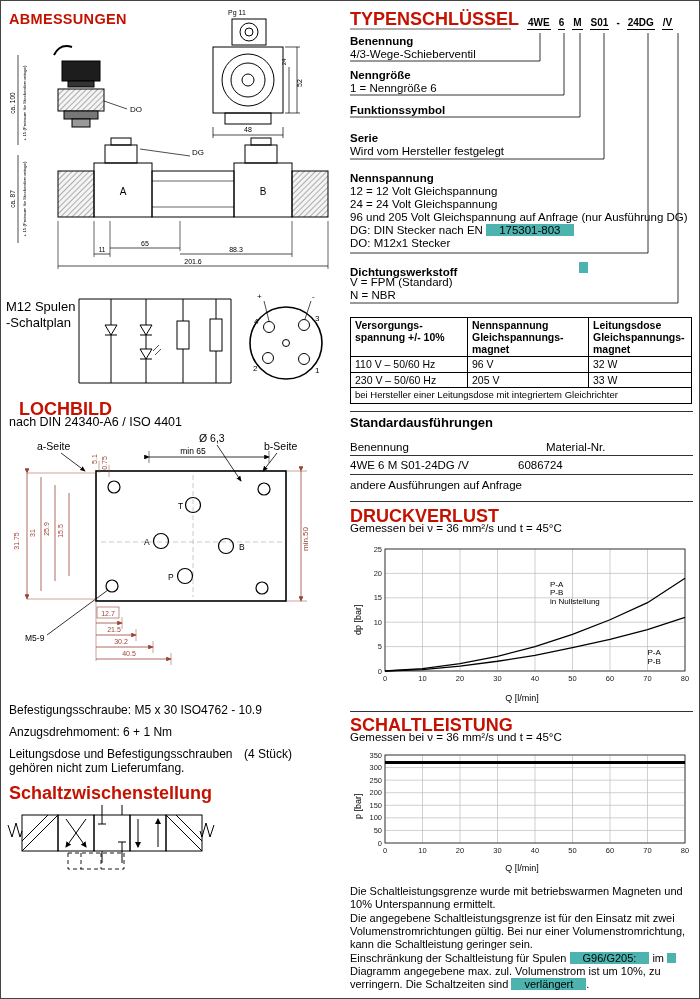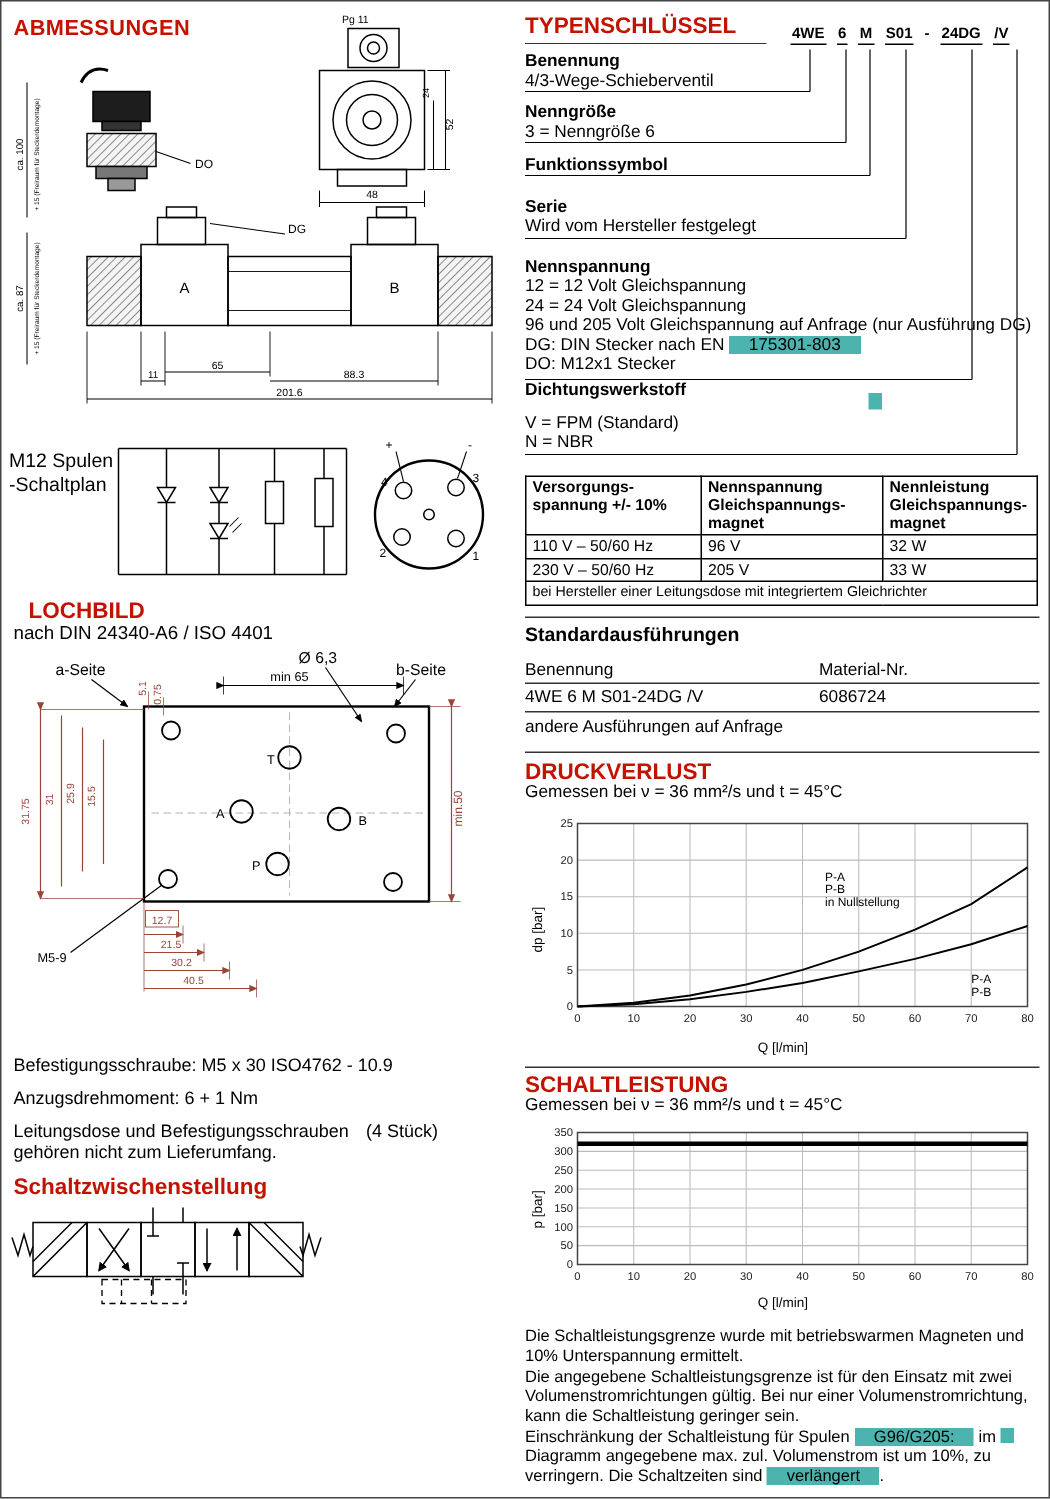--- a/index.html
+++ b/index.html
@@ -1,19 +1,19 @@
 <!DOCTYPE html>
 <html style="--heading_red: #c41200; --highlight_teal: #4db3ae; --dim_red: #9a4438;"><head>
 <meta charset="utf-8">
 <style>
   html,body { margin:0; padding:0; }
   body { font-family:"Liberation Sans", sans-serif; background:#fff; }
   .page { position:relative; width:700px; height:999px; background:#fff; border:1px solid #444; box-sizing:border-box; overflow:hidden; color:#000; }
   .abs { position:absolute; }
-  .h-red { color:var(--heading_red,#c41200); font-weight:bold; font-size:15px; }
+  .h-red { color:var(--heading_red,#c41200); font-weight:bold; font-size:18px; }
   .h-red-lg { color:var(--heading_red,#c41200); font-weight:bold; font-size:14.5px; letter-spacing:.3px; }
   .h-black { color:#000; font-weight:bold; font-size:13px; }
   .txt { font-size:11.5px; line-height:13px; white-space:nowrap; }
   .txt12l { font-size:12px; line-height:14px; white-space:nowrap; }
   .txt13 { font-size:13px; line-height:15px; }
   .txt11 { font-size:11px; line-height:13.2px; }
   .lbl { font-weight:bold; }
   .hl { background:var(--highlight_teal,#4db3ae); padding:0 13px;text-align:right; }
   .hlbox { display:inline-block; width:9px; height:10px; background:var(--highlight_teal,#4db3ae); vertical-align:-1px; }
   .rule { position:absolute; height:1px; background:#333; }
@@ -321,35 +321,35 @@
         <line x1="302" y1="32" x2="302" y2="252"></line>
       <line x1="4" y1="302" x2="332" y2="302"></line>
         <line x1="332" y1="32" x2="332" y2="302"></line>
     </g>
   </svg>
 
   <div class="abs txt lbl" style="left:349px;top:34px">Benennung</div>
   <div class="abs txt" style="left:349px;top:47px">4/3-Wege-Schieberventil</div>
 
   <div class="abs txt lbl" style="left:349px;top:68px">Nenngröße</div>
-  <div class="abs txt" style="left:349px;top:81px">3 = Nenngröße 6</div>
+  <div class="abs txt" style="left:349px;top:81px">1 = Nenngröße 6</div>
 
   <div class="abs txt lbl" style="left:349px;top:103px">Funktionssymbol</div>
 
   <div class="abs txt lbl" style="left:349px;top:131px">Serie</div>
   <div class="abs txt" style="left:349px;top:144px">Wird vom Hersteller festgelegt</div>
 
   <div class="abs txt lbl" style="left:349px;top:171px">Nennspannung</div>
   <div class="abs txt" style="left:349px;top:184px">12 = 12 Volt Gleichspannung</div>
   <div class="abs txt" style="left:349px;top:197px">24 = 24 Volt Gleichspannung</div>
   <div class="abs txt" style="left:349px;top:210px">96 und 205 Volt Gleichspannung auf Anfrage (nur Ausführung DG)</div>
   <div class="abs txt" style="left:349px;top:223px"><span>DG: DIN Stecker nach EN </span><span class="hl">175301-803</span></div>
   <div class="abs txt" style="left:349px;top:236px">DO: M12x1 Stecker</div>
 
-  <div class="abs txt lbl" style="left:349px;top:253px">Dichtungswerkstoff</div>
+  <div class="abs txt lbl" style="left:349px;top:265px">Dichtungswerkstoff</div>
   <div class="abs" style="left:578px;top:261px;width:9px;height:11px;background:var(--highlight_teal,#4db3ae)"></div>
   <div class="abs txt" style="left:349px;top:275px">V = FPM (Standard)</div>
   <div class="abs txt" style="left:349px;top:288px">N = NBR</div>
 
   <table class="vtab" style="left:349px;top:316px">
     <colgroup>
         <col style="width:117px">
         <col style="width:121px">
         <col style="width:103px">
       </colgroup>
@@ -358,21 +358,21 @@
       <th>
         <div>Versorgungs-</div>
         <div>spannung +/- 10%</div>
       </th>
       <th>
         <div>Nennspannung</div>
         <div>Gleichspannungs-</div>
         <div>magnet</div>
       </th>
       <th>
-        <div>Nennleistung</div>
+        <div>Leitungsdose</div>
         <div>Gleichspannungs-</div>
         <div>magnet</div>
       </th>
     </tr>
     <tr>
       <td>110 V – 50/60 Hz</td>
       <td class="ctr">96 V</td>
       <td class="ctr">32 W</td>
     </tr>
     <tr>
@@ -385,21 +385,21 @@
     </tr>
   </tbody>
     </table>
 
   <div class="rule" style="left:349px;top:410px;width:343px"></div>
   <div class="abs h-black" style="left:349px;top:414px">Standardausführungen</div>
   <div class="abs txt" style="left:349px;top:440px">Benennung</div>
   <div class="abs txt" style="left:545px;top:440px">Material-Nr.</div>
   <div class="rule" style="left:349px;top:454px;width:343px"></div>
   <div class="abs txt" style="left:349px;top:458px">4WE 6 M S01-24DG /V</div>
-  <div class="abs txt" style="left:545px;top:458px">6086724</div>
+  <div class="abs txt" style="left:517px;top:458px">6086724</div>
   <div class="rule" style="left:349px;top:473px;width:343px"></div>
   <div class="abs txt" style="left:349px;top:478px">andere Ausführungen auf Anfrage</div>
 
   <div class="rule" style="left:349px;top:500px;width:343px"></div>
   <div class="abs h-red" style="left:349px;top:505px">DRUCKVERLUST</div>
   <div class="abs txt" style="left:349px;top:521px">Gemessen bei ν = 36 mm²/s und t = 45°C</div>
   <div class="chart" style="left:352px;top:538px;width:338px;height:152px"><svg width="338" height="152">
         <line x1="32" y1="10" x2="32" y2="132" stroke="#bbb" stroke-width="0.7"></line>
         <line x1="69.5" y1="10" x2="69.5" y2="132" stroke="#bbb" stroke-width="0.7"></line>
         <line x1="107" y1="10" x2="107" y2="132" stroke="#bbb" stroke-width="0.7"></line>

